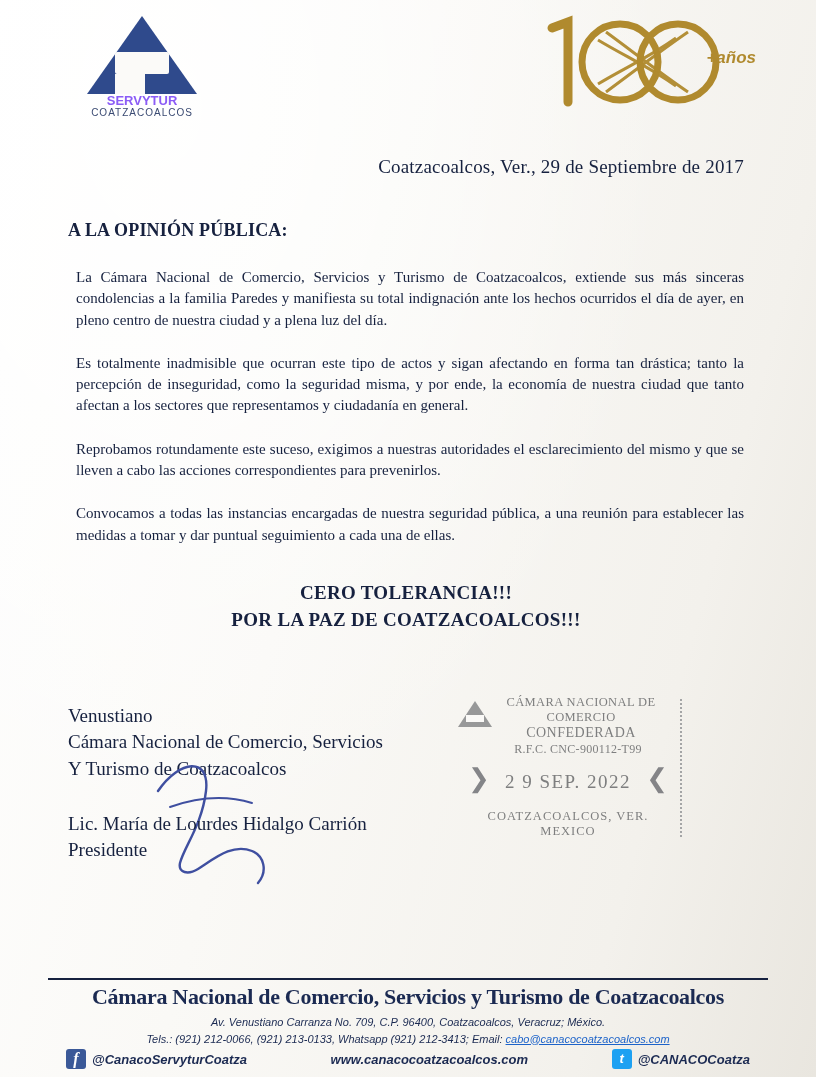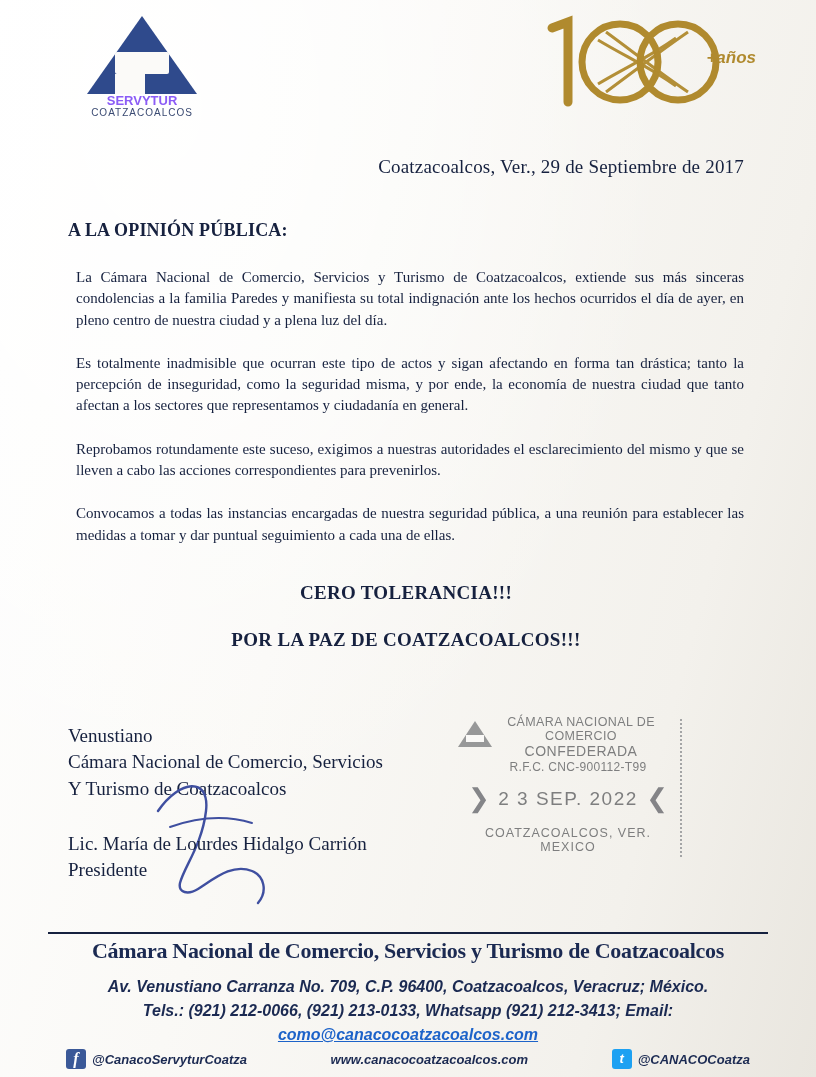--- a/index.html
+++ b/index.html
@@ -170,21 +170,21 @@
     height: 140px;
     pointer-events: none;
   }
   .seal {
     position: absolute;
     left: 448px;
     top: -8px;
     width: 240px;
     height: 160px;
     color: #6e6f70;
-    font-family: Liberation Sans, sans-serif;
+    font-family: Liberation Serif, serif;
     text-align: center;
     opacity: .88;
   }
   .seal .s-l1 { font-size: 12.5px; letter-spacing: .4px; margin-left: 26px; }
   .seal .s-l2 { font-size: 14px; letter-spacing: .5px; margin-left: 26px; }
   .seal .s-l3 { font-size: 12px; letter-spacing: .3px; margin-left: 20px; margin-top: 1px;}
   .seal .s-date {
     font-size: 19px;
     letter-spacing: 1.5px;
     margin-top: 14px;
@@ -236,28 +236,28 @@
     border-top: 2px solid #16213f;
     margin: 0 8px 4px 8px;
   }
   .foot-title {
     text-align: center;
     font-family: "Liberation Serif", serif;
     font-weight: bold;
     font-size: 22px;
     color: #1b2a52;
     letter-spacing: -0.3px;
-    margin-bottom: 11px;
+    margin-bottom: 4px;
   }
   .foot-line {
     text-align: center;
     font-family: "Liberation Sans", sans-serif;
-    font-size: 16px;
+    font-size: 11px;
     font-style: italic;
-    font-weight: bold;
+    font-weight: normal;
     color: #1b2a52;
     line-height: 1.5;
   }
   .foot-line a, .foot-link {
     color: #1d63c9;
     text-decoration: underline;
   }
   .foot-social {
     display: flex;
     align-items: center;
@@ -344,21 +344,21 @@
 
   <div class="content">
     <div class="addressee">A LA OPINIÓN PÚBLICA:</div>
 
     <p class="body">La Cámara Nacional de Comercio, Servicios y Turismo de Coatzacoalcos, extiende sus más sinceras condolencias a la familia Paredes y manifiesta su total indignación ante los hechos ocurridos el día de ayer, en pleno centro de nuestra ciudad y a plena luz del día.</p>
     <p class="body">Es totalmente inadmisible que ocurran este tipo de actos y sigan afectando en forma tan drástica; tanto la percepción de inseguridad, como la seguridad misma, y por ende, la economía de nuestra ciudad que tanto afectan a los sectores que representamos y ciudadanía en general.</p>
     <p class="body">Reprobamos rotundamente este suceso, exigimos a nuestras autoridades el esclarecimiento del mismo y que se lleven a cabo las acciones correspondientes para prevenirlos.</p>
     <p class="body">Convocamos a todas las instancias encargadas de nuestra seguridad pública, a una reunión para establecer las medidas a tomar y dar puntual seguimiento a cada una de ellas.</p>
 
     <div class="slogan">CERO TOLERANCIA!!!</div>
-    <div class="slogan" style="margin-top:20px">POR LA PAZ DE COATZACOALCOS!!!</div>
+    <div class="slogan" style="margin-top:0">POR LA PAZ DE COATZACOALCOS!!!</div>
   </div>
 
   <div class="signature-block">
     <div class="sig-lines">
       <div>Venustiano</div>
       <div>Cámara Nacional de Comercio, Servicios</div>
       <div>Y Turismo de Coatzacoalcos</div>
     </div>
 
     <svg class="pen" viewBox="0 0 160 140" aria-hidden="true">
@@ -372,32 +372,32 @@
     </div>
 
     <div class="seal">
       <div class="seal-tri"></div>
       <div class="seal-edge"></div>
       <div class="s-l1">CÁMARA NACIONAL DE COMERCIO</div>
       <div class="s-l2">CONFEDERADA</div>
       <div class="s-l3">R.F.C. CNC-900112-T99</div>
       <div class="seal-arrow-l">❯</div>
       <div class="seal-arrow-r">❮</div>
-      <div class="s-date">2 3 SEP. 2022</div>
+      <div class="s-date">2 9 SEP. 2022</div>
       <div class="s-l4">COATZACOALCOS, VER.</div>
       <div class="s-l5">MEXICO</div>
     </div>
   </div>
 
   <div class="footer">
     <hr>
     <div class="foot-title">Cámara Nacional de Comercio, Servicios y Turismo de Coatzacoalcos</div>
     <div class="foot-line">Av. Venustiano Carranza No. 709,    C.P. 96400,    Coatzacoalcos, Veracruz; México.</div>
     <div class="foot-line">
-      <span>Tels.: (921) 212-0066, (921) 213-0133,   Whatsapp (921) 212-3413;   Email: </span><span class="foot-link">como@canacocoatzacoalcos.com</span>
+      <span>Tels.: (921) 212-0066, (921) 213-0133,   Whatsapp (921) 212-3413;   Email: </span><span class="foot-link">cabo@canacocoatzacoalcos.com</span>
     </div>
     <div class="foot-social">
       <div class="social">
         <span class="fb-icon">f</span>
         <span>@CanacoServyturCoatza</span>
       </div>
       <div class="foot-web">www.canacocoatzacoalcos.com</div>
       <div class="social">
         <span class="tw-icon">t</span>
         <span>@CANACOCoatza</span>

